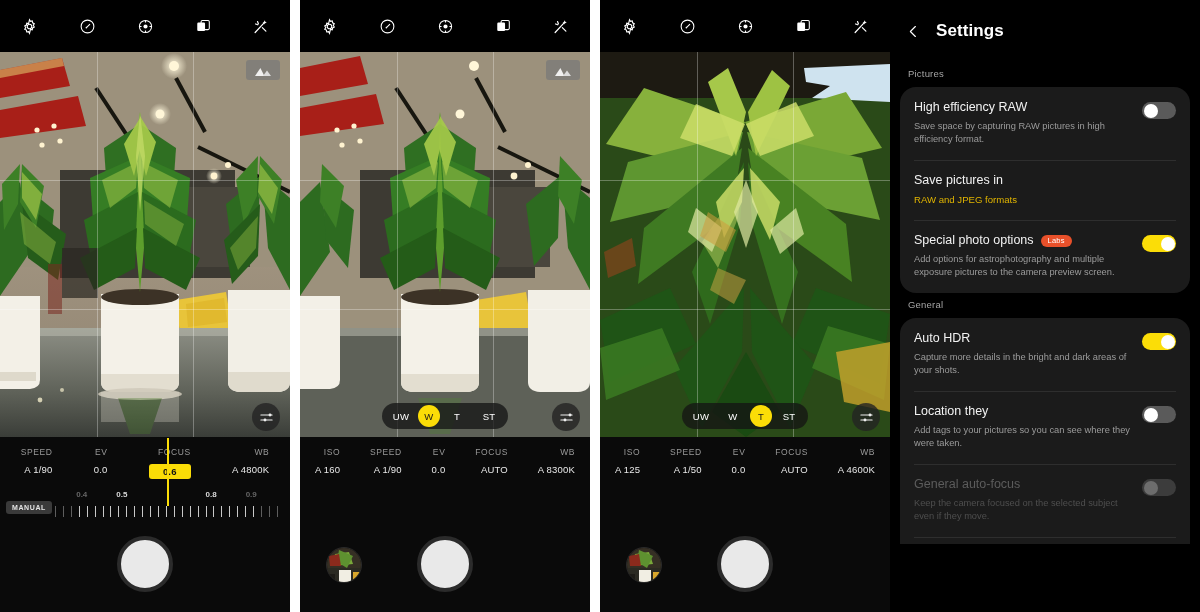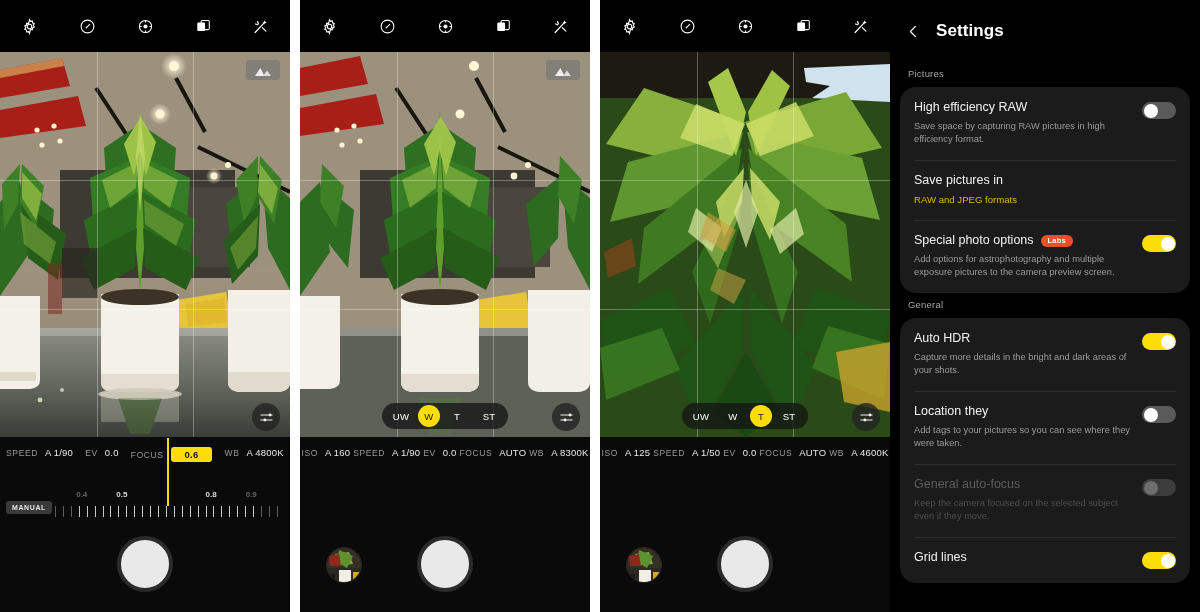--- a/index.html
+++ b/index.html
@@ -10,21 +10,21 @@
     overflow: hidden;
   }
   .stage { position: relative; width: 1200px; height: 612px; display: flex; background:#000; }
 
   
   .panel { position: relative; height: 612px; background: #0a0a0a; overflow: hidden; }
   .panel.p1 { width: 290px; }
   .gap { width: 10px; height: 612px; background: #ffffff; }
   .panel.p2 { width: 290px; }
   .panel.p3 { width: 290px; }
-  .settings-panel { width: 310px; height: 612px; background: #000; position: relative; overflow: hidden; }
+  .settings-panel { width: 310px; height: 544px; background: #000; position: relative; overflow: hidden; }
 
   
   .toolbar {
     position: absolute; top: 0; left: 0; right: 0; height: 52px;
     display: flex; align-items: center; justify-content: space-around;
     background: #000; z-index: 6;
   }
   .tb-ico { width: 26px; height: 26px; display: flex; align-items: center; justify-content: center; }
   .tb-ico svg { display: block; }
 
@@ -67,21 +67,21 @@
   .fab-adj {
     position: absolute; bottom: 6px; right: 10px;
     width: 28px; height: 28px; border-radius: 50%;
     background: rgba(35,35,35,0.80);
     display: flex; align-items: center; justify-content: center; z-index: 4;
   }
 
   
   .probar { position: absolute; left: 0; right: 0; top: 437px; height: 52px; background: #0a0a0a; z-index: 5;
             display: flex; align-items: flex-start; justify-content: space-around; padding-top: 10px; }
-  .proitem { display: flex; flex-direction: row; align-items: center; gap: 7px; }
+  .proitem { display: flex; flex-direction: column; align-items: flex-end; gap: 7px; }
   .pro-k { font-size: 8.5px; color: #9a9a9a; letter-spacing: .6px; }
   .pro-v { font-size: 9.5px; color: #e8e8e8; letter-spacing: .2px; }
   .pro-v.hl { background: #FBDD07; color: #141414; font-weight: 700; border-radius: 3px; padding: 2px 14px; }
 
   
   .focusrow { position: absolute; left: 0; right: 0; top: 488px; height: 38px; z-index: 5; }
   .manual-btn {
     position: absolute; left: 6px; top: 13px;
     background: #3a3a3a; color: #e4e4e4; font-size: 7px; font-weight: 700;
     letter-spacing: .6px; padding: 3px 6px; border-radius: 3px;
@@ -117,21 +117,21 @@
   .row + .row::before {
     content: ""; position: absolute; left: 14px; right: 14px; top: 0; height: 1px; background: #2e2e2e;
   }
   .row-txt { flex: 1; min-width: 0; }
   .row-title { font-size: 12.5px; color: #f2f2f2; line-height: 1.25; display: flex; align-items: center; gap: 7px; }
   .row-sub { font-size: 9.3px; color: #9b9b9b; line-height: 1.42; margin-top: 4px; }
   .row-sub.accent { color: #E0B400; font-size: 9.6px; }
   .row.disabled .row-title { color: #5c5c5c; }
   .row.disabled .row-sub { color: #4e4e4e; }
   .badge {
-    background: #E8502A; color: #fff; font-size: 7.5px; font-weight: 700;
+    background: #E8502A; color: #fff; font-size: 7.5px; font-weight: 400;
     border-radius: 8px; padding: 2px 7px; letter-spacing: .2px; line-height: 1.15;
   }
   .toggle { flex: none; width: 34px; height: 17px; border-radius: 9px; position: relative; margin-top: 2px; background: #5a5a5a; }
   .toggle i { position: absolute; top: 1.5px; left: 1.5px; width: 14px; height: 14px; border-radius: 50%; background: #fff; }
   .toggle.on { background: #FBDD07; }
   .toggle.on i { left: auto; right: 1.5px; background: #ffffff; }
   .toggle.off-dis { background: #3c3c3c; }
   .toggle.off-dis i { background: #6d6d6d; }
 </style>
 </head>

